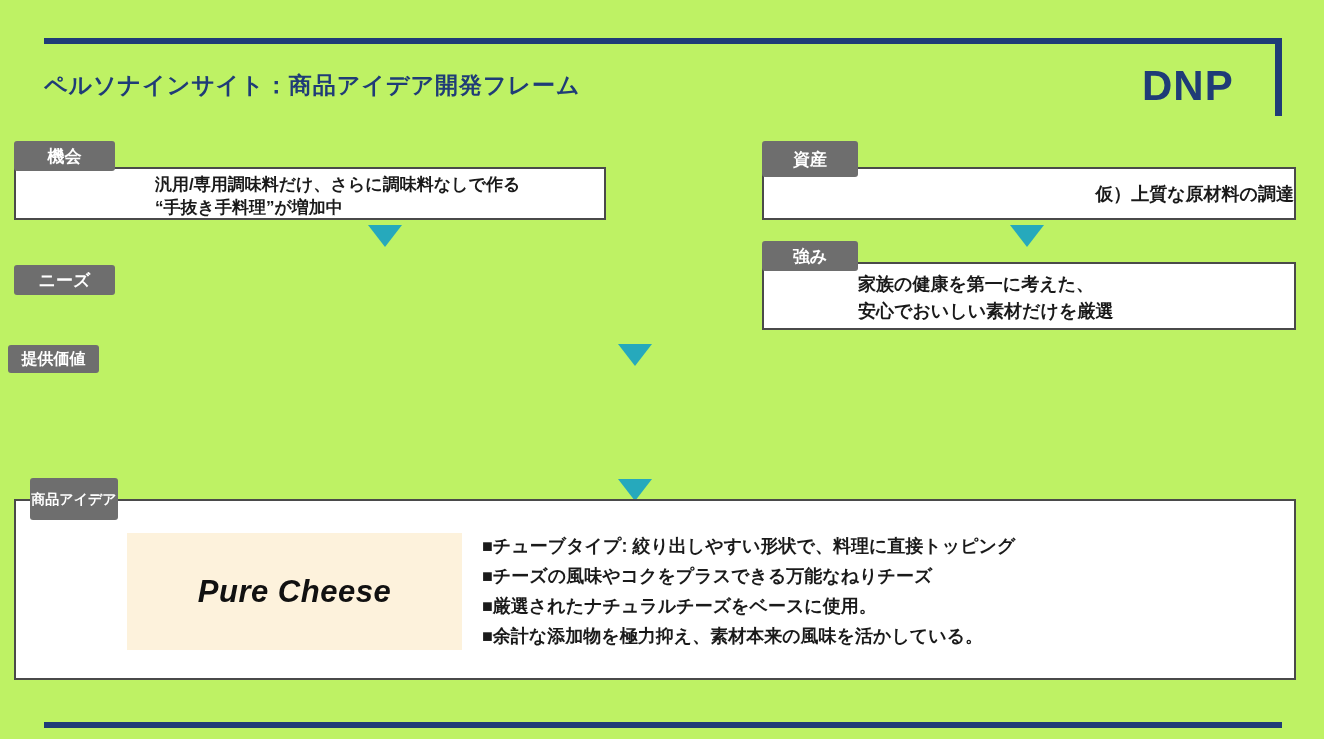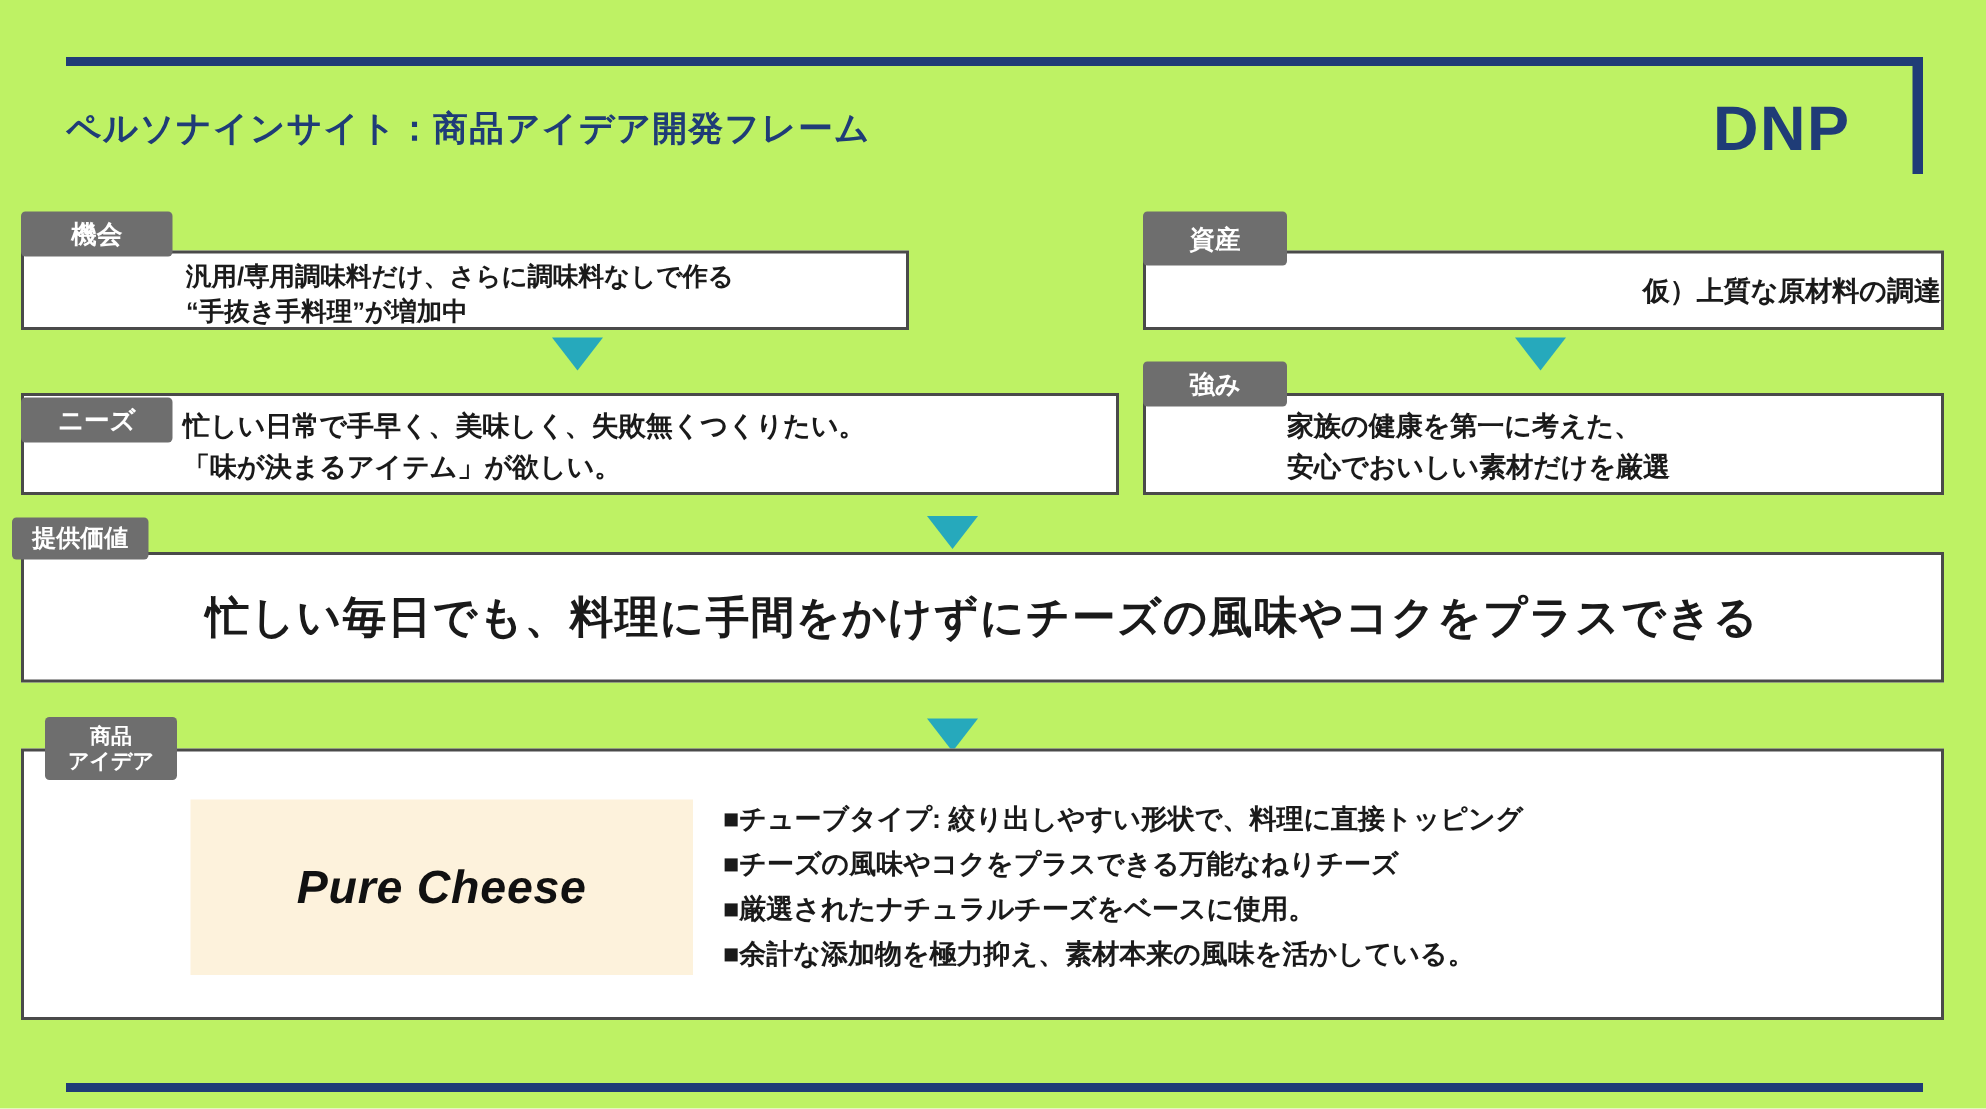--- a/index.html
+++ b/index.html
@@ -13,21 +13,21 @@
   .rule-bottom { left:44px; top:722px; width:1238px; height:6px; }
 
   .title { position:absolute; left:44px; top:70px; font-size:23px; letter-spacing:1px; color:var(--navy,#1f3c77); }
   .logo { position:absolute; left:1142px; top:62px; font-size:42px; font-weight:800; letter-spacing:1px; color:var(--navy,#1f3c77); }
 
   .fbox { position:absolute; background:#ffffff; border:2px solid var(--border_gray,#4a4a4a); z-index:1; }
   .tab { position:absolute; background:var(--tab_gray,#6e6e6e); color:#ffffff; display:flex; align-items:center; justify-content:center; text-align:left; border-radius:3px; z-index:2; }
 
   .tri { position:absolute; width:0; height:0; border-left:17px solid transparent; border-right:17px solid transparent; border-top:22px solid var(--teal,#26a9bc); z-index:1; }
 
-  .box-opportunity { left:14px; top:167px; width:592px; height:53px; }
+  .box-opportunity { left:14px; top:167px; width:592px; height:53px;padding-left:31px; }
   .box-opportunity .content { padding:4px 0 0 108px; font-size:17px; line-height:23px; }
   .tab-opportunity { left:14px; top:141px; width:101px; height:30px; font-size:17px; }
 
   .box-assets { left:762px; top:167px; width:534px; height:53px; display:flex; align-items:center; justify-content:flex-end; font-size:18px; }
   .tab-assets { left:762px; top:141px; width:96px; height:36px; font-size:17px;font-family:Liberation Serif, serif; }
 
   .box-needs { left:14px; top:262px; width:732px; height:68px; }
   .box-needs .content { padding:7px 0 0 106px; font-size:18px; line-height:27px; }
   .tab-needs { left:14px; top:241px; width:101px; height:30px; font-size:17px;margin-top:24px; }
 
@@ -37,21 +37,21 @@
 
   .tri-a { left:368px; top:225px; }
   .tri-b { left:1010px; top:225px; }
   .tri-c { left:618px; top:344px; }
   .tri-d { left:618px; top:479px; }
 
   .box-value { left:14px; top:368px; width:1282px; height:87px; display:flex; align-items:center; justify-content:center; font-size:29px; letter-spacing:1px; }
   .tab-value { left:8px; top:345px; width:91px; height:28px; font-size:16px; }
 
   .box-idea { left:14px; top:499px; width:1282px; height:181px; }
-  .tab-idea { left:30px; top:478px; width:88px; height:42px; font-size:14px; line-height:17px; flex-direction:column; }
+  .tab-idea { left:30px; top:478px; width:88px; height:42px; font-size:14px; line-height:17px; }
 
   .product-card { position:absolute; left:111px; top:32px; width:335px; height:117px; background:var(--cream,#fdf2dc); display:flex; align-items:center; justify-content:center; font-size:31px; letter-spacing:0.5px; color:#111111;font-style:italic; }
   .bullets { position:absolute; left:466px; top:30px; font-size:18px; line-height:30px; }
 </style>
 </head>
 <body>
 
 <div class="slide">
 
   <div class="rule rule-top"></div>
@@ -70,41 +70,32 @@
 
   <div class="tab tab-assets">資産</div>
   <div class="fbox box-assets">
     <div>仮）上質な原材料の調達</div>
   </div>
 
   <div class="tri tri-a"></div>
   <div class="tri tri-b"></div>
 
   <div class="tab tab-needs">ニーズ</div>
-  <div class="fbox box-needs">
-    <div class="content">
-      <div>忙しい日常で手早く、美味しく、失敗無くつくりたい。</div>
-      <div>「味が決まるアイテム」が欲しい。</div>
-    </div>
-  </div>
 
   <div class="tab tab-strengths">強み</div>
   <div class="fbox box-strengths">
     <div class="content">
       <div>家族の健康を第一に考えた、</div>
       <div>安心でおいしい素材だけを厳選</div>
     </div>
   </div>
 
   <div class="tri tri-c"></div>
 
   <div class="tab tab-value">提供価値</div>
-  <div class="fbox box-value">
-    <div>忙しい毎日でも、料理に手間をかけずにチーズの風味やコクをプラスできる</div>
-  </div>
 
   <div class="tri tri-d"></div>
 
   <div class="tab tab-idea">
     <div>商品</div>
     <div>アイデア</div>
   </div>
   <div class="fbox box-idea">
     <div class="product-card">
       <div>Pure Cheese</div>

